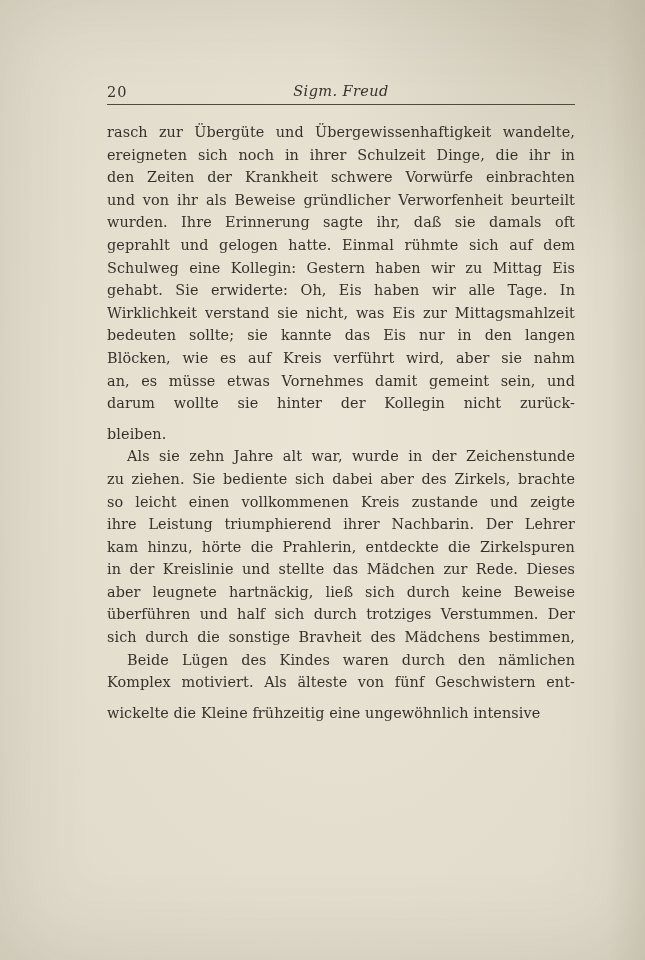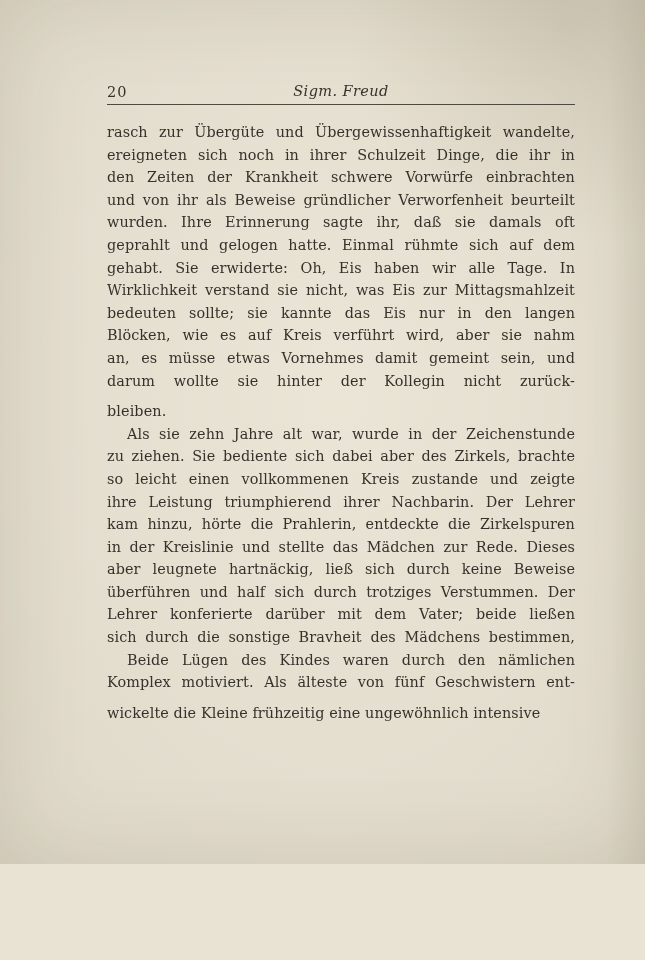--- a/index.html
+++ b/index.html
@@ -7,21 +7,21 @@
     --ink: #35322b;
     --rule: #4d4a40;
   }
   html, body { margin: 0; padding: 0; }
   body {
     width: 645px; height: 960px; overflow: hidden;
     background: var(--paper);
   }
   .page {
     position: relative;
-    width: 645px; height: 864px;
+    width: 645px; height: 960px;
     background:
       radial-gradient(ellipse at 52% 45%, rgba(255,255,255,0.07) 0%, rgba(0,0,0,0.045) 98%),
       var(--paper);
     box-shadow: inset 0 0 90px rgba(95, 84, 56, 0.16);
     font-family: "DejaVu Serif", "Liberation Serif", serif;
     color: var(--ink);
   }
   
   .page::before {
     content: "";
@@ -71,38 +71,38 @@
   </div>
   <div class="rule"></div>
   <div class="body">
       <p class="para">
         <span class="line">rasch zur Übergüte und Übergewissenhaftigkeit wandelte,</span>
         <span class="line">ereigneten sich noch in ihrer Schulzeit Dinge, die ihr in</span>
         <span class="line">den Zeiten der Krankheit schwere Vorwürfe einbrachten</span>
         <span class="line">und von ihr als Beweise gründlicher Verworfenheit beurteilt</span>
         <span class="line">wurden. Ihre Erinnerung sagte ihr, daß sie damals oft</span>
         <span class="line">geprahlt und gelogen hatte. Einmal rühmte sich auf dem</span>
+        <span class="line">Schulweg eine Kollegin: Gestern haben wir zu Mittag Eis</span>
         <span class="line">gehabt. Sie erwiderte: Oh, Eis haben wir alle Tage. In</span>
         <span class="line">Wirklichkeit verstand sie nicht, was Eis zur Mittagsmahlzeit</span>
         <span class="line">bedeuten sollte; sie kannte das Eis nur in den langen</span>
         <span class="line">Blöcken, wie es auf Kreis verführt wird, aber sie nahm</span>
         <span class="line">an, es müsse etwas Vornehmes damit gemeint sein, und</span>
         <span class="line">darum wollte sie hinter der Kollegin nicht zurück-</span>
         <span class="line last">bleiben.</span>
       </p>
       <p class="para">
         <span class="line first-indent">Als sie zehn Jahre alt war, wurde in der Zeichenstunde</span>
         <span class="line">zu ziehen. Sie bediente sich dabei aber des Zirkels, brachte</span>
         <span class="line">so leicht einen vollkommenen Kreis zustande und zeigte</span>
         <span class="line">ihre Leistung triumphierend ihrer Nachbarin. Der Lehrer</span>
         <span class="line">kam hinzu, hörte die Prahlerin, entdeckte die Zirkelspuren</span>
         <span class="line">in der Kreislinie und stellte das Mädchen zur Rede. Dieses</span>
         <span class="line">aber leugnete hartnäckig, ließ sich durch keine Beweise</span>
         <span class="line">überführen und half sich durch trotziges Verstummen. Der</span>
-        <span class="line">Lehrer konferierte darüber mit dem Vater; beide ließen</span>
         <span class="line">sich durch die sonstige Bravheit des Mädchens bestimmen,</span>
       </p>
       <p class="para">
         <span class="line first-indent">Beide Lügen des Kindes waren durch den nämlichen</span>
         <span class="line">Komplex motiviert. Als älteste von fünf Geschwistern ent-</span>
         <span class="line last">wickelte die Kleine frühzeitig eine ungewöhnlich intensive</span>
       </p>
     </div>
 </div>
 

